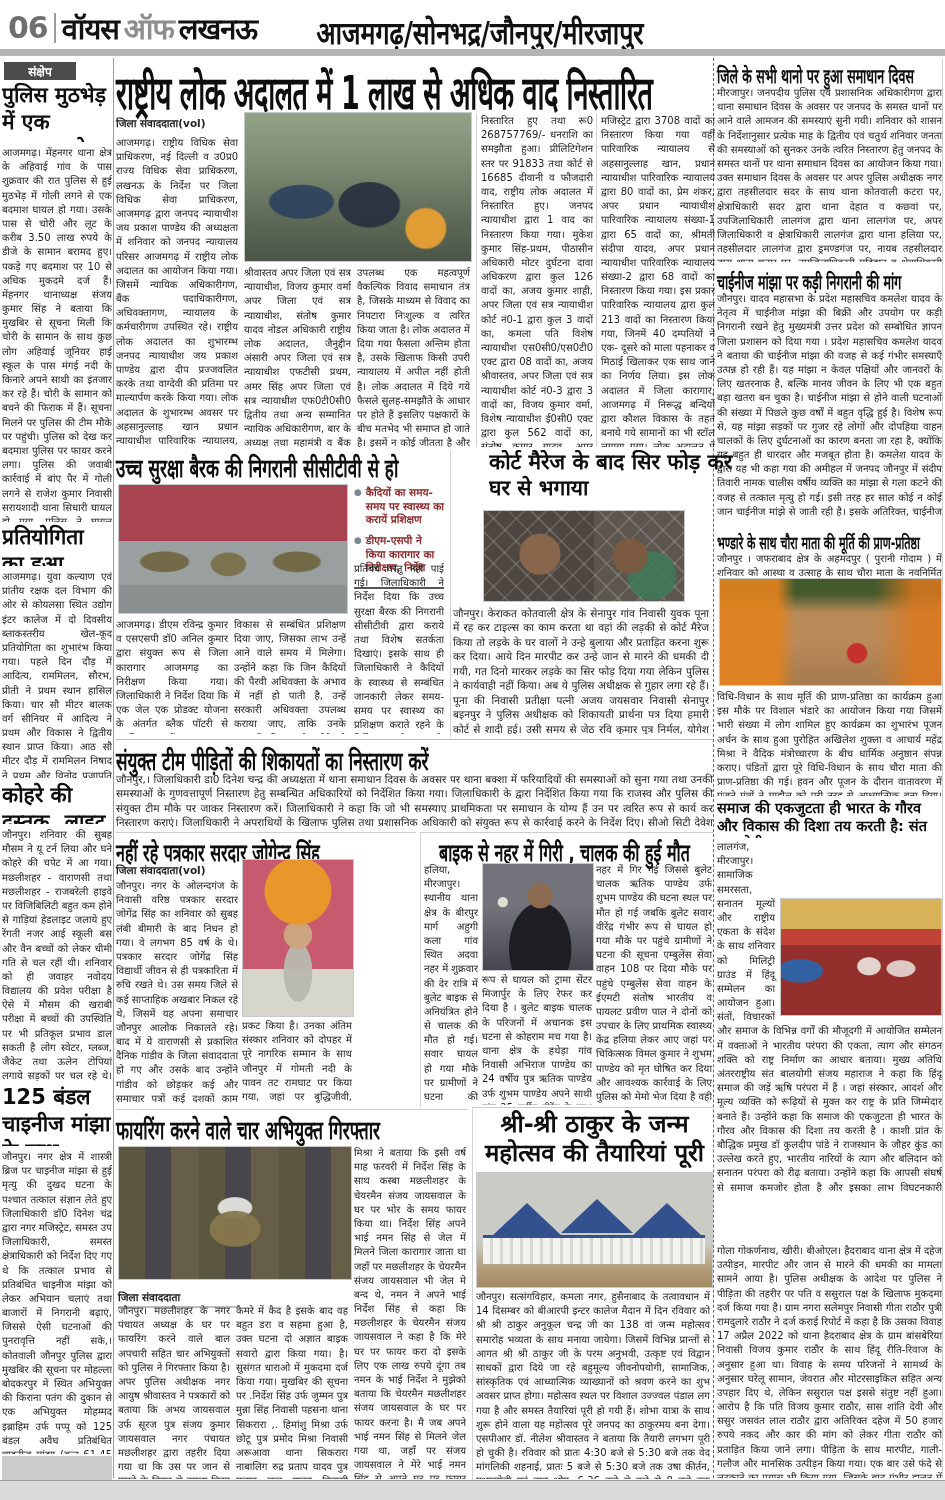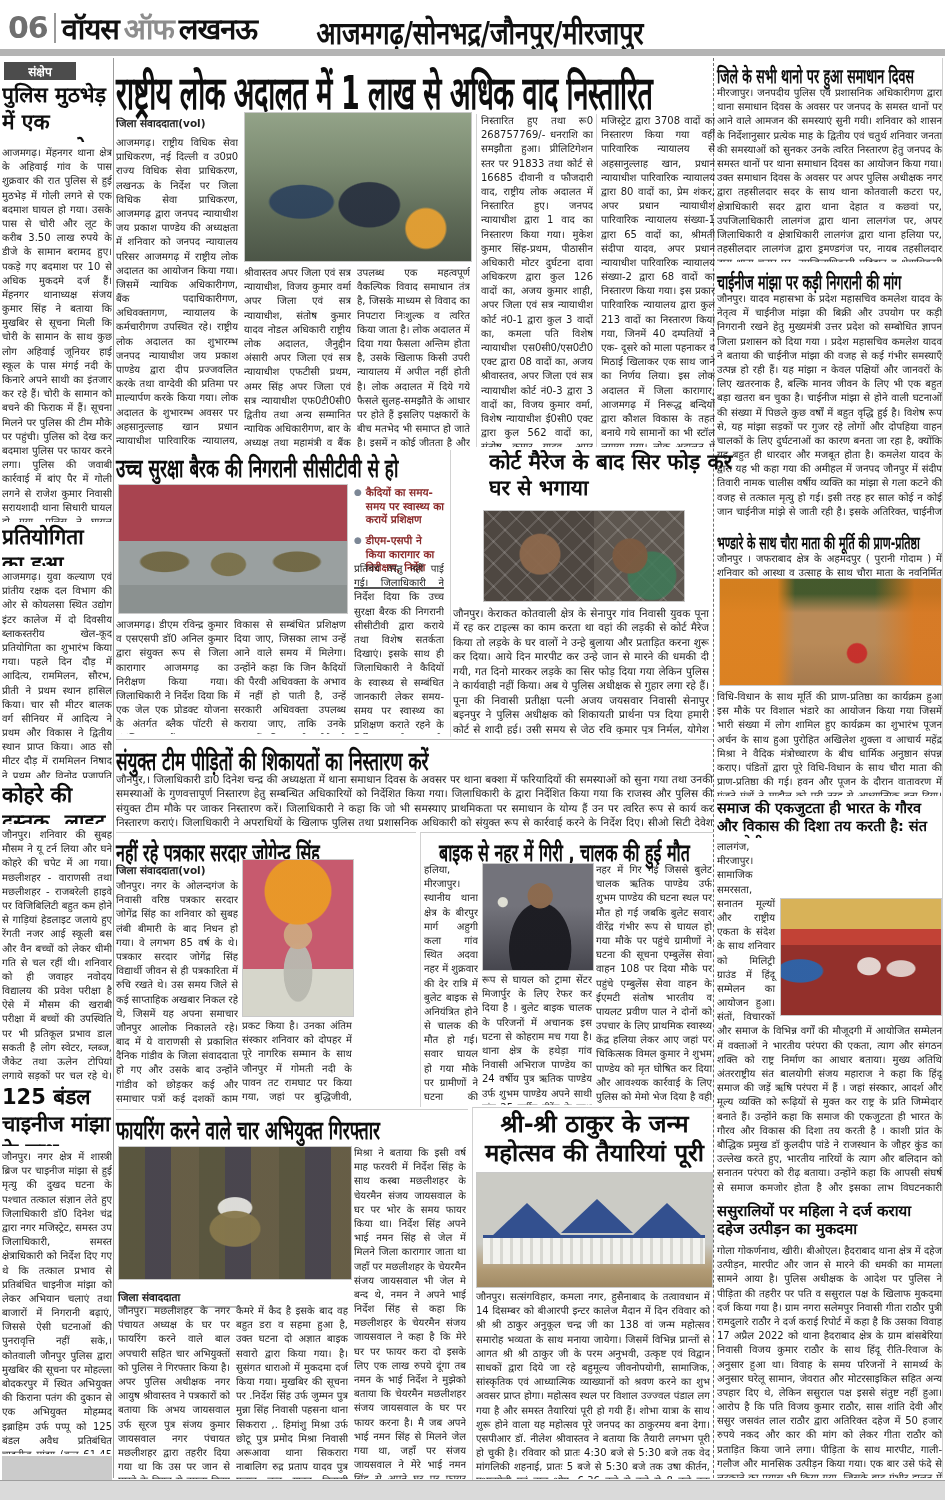--- a/index.html
+++ b/index.html
@@ -218,18 +218,17 @@
     <div class="ph ph8" style="left:2px;top:520px;width:221px;height:106px;"></div>
     <div class="abs bt" style="left:0;top:632px;width:225px;height:106px;">विधि-विधान के साथ मूर्ति की प्राण-प्रतिष्ठा का कार्यक्रम हुआ इस मौके पर विशाल भंडारे का आयोजन किया गया जिसमें भारी संख्या में लोग शामिल हुए कार्यक्रम का शुभारंभ पूजन अर्चन के साथ हुआ पुरोहित अखिलेश शुक्ला व आचार्य महेंद्र मिश्रा ने वैदिक मंत्रोच्चारण के बीच धार्मिक अनुष्ठान संपन्न कराए। पंडितों द्वारा पूरे विधि-विधान के साथ चौरा माता की प्राण-प्रतिष्ठा की गई। हवन और पूजन के दौरान वातावरण में गूंजते मंत्रों ने माहौल को पूरी तरह से आध्यात्मिक बना दिया। ग्रामीणों ने माता के जयकारे लगाए। रिंकू पंडित, प्रवीण शुक्ला, सरूप शुक्ला, आनंद शुक्ला, राजकुमार यादव, मिठाई लाल मौर्या, अरविंद मिश्रा, धीरज शुक्ला, विक्रम यादव आदि मौजूद रहे ।</div>
 
     <div class="hl-multi" style="position:absolute;left:0;top:742px;width:225px;font-size:14.5px;height:38px;overflow:hidden;">समाज की एकजुटता ही भारत के गौरव और विकास की दिशा तय करती है: संत बालयोगी</div>
     <div class="abs bt" style="left:0;top:782px;width:225px;height:356px;">
       <div class="ph ph9" style="position:relative;float:right;left:0;top:0;width:160px;height:116px;margin:58px 0 4px 5px;"></div>
       <span>लालगंज, मीरजापुर। सामाजिक समरसता, सनातन मूल्यों और राष्ट्रीय एकता के संदेश के साथ शनिवार को मिलिट्री ग्राउंड में हिंदू सम्मेलन का आयोजन हुआ। संतों, विचारकों और समाज के विभिन्न वर्गों की मौजूदगी में आयोजित सम्मेलन में वक्ताओं ने भारतीय परंपरा की एकता, त्याग और संगठन शक्ति को राष्ट्र निर्माण का आधार बताया। मुख्य अतिथि अंतरराष्ट्रीय संत बालयोगी संजय महाराज ने कहा कि हिंदू समाज की जड़ें ऋषि परंपरा में हैं । जहां संस्कार, आदर्श और मूल्य व्यक्ति को रूढ़ियों से मुक्त कर राष्ट्र के प्रति जिम्मेदार बनाते हैं। उन्होंने कहा कि समाज की एकजुटता ही</span>
       <span>भारत के गौरव और विकास की दिशा तय करती है । काशी प्रांत के बौद्धिक प्रमुख डॉ कुलदीप पांडे ने राजस्थान के जौहर कुंड का उल्लेख करते हुए, भारतीय नारियों के त्याग और बलिदान को सनातन परंपरा को रीढ़ बताया। उन्होंने कहा कि आपसी संघर्ष से समाज कमजोर होता है और इसका लाभ विघटनकारी शक्तियां उठाती हैं। संगठन और एकता ही सनातन संस्कृति की आत्मा है। रामचरितमानस का उदाहरण देते हुए उन्होंने कहा कि यह ग्रंथ पारिवारिक मर्यादा, सामाजिक दायित्व और समरसता का वैज्ञानिक दृष्टिकोण प्रस्तुत करता है। विशिष्ट अतिथि स्नेहा श्रीवास्तव ने कहा कि भारतीय नारी ने ही राम, कृष्ण और शिवाजी जैसी परंपराओं को जीवंत रखा। त्याग, समर्पण और दूरदृष्टि के बल पर नारी शक्ति परिवार से लेकर राष्ट्र तक संस्कृति का ध्वज उठाए हुए है। कार्यक्रम की अध्यक्षता कृष्ण गोपाल मौर्य ने की जबकि संचालन हरिओम मौर्य ने किया। सम्मेलन में संघ चालक दीनदयाल, खंड कार्यवाह अभिषेक, आनंद, सह-जिला कार्यवाह नीरज, संतोष सिंह, अनु मिश्रा, संतोष दुबे, रामबली, अमरीश, सत्येंद्र तिवारी, शिवम, शुभम केसरी, दिलीप केसरी, मनोज केसरी, पन्नालाल पटेल, रमा पांडे, पप्पू यादव, फौजदार कोल सहित बड़ी संख्या में लोग मौजूद रहे।</span>
     </div>
 
-    <div class="hl-multi" style="position:absolute;left:0;top:1144px;width:225px;font-size:15px;height:38px;overflow:hidden;">ससुरालियों पर महिला ने दर्ज कराया दहेज उत्पीड़न का मुकदमा</div>
     <div class="abs bt" style="left:0;top:1186px;width:225px;height:234px;">गोला गोकर्णनाथ, खीरी। बीओएल। हैदराबाद थाना क्षेत्र में दहेज उत्पीड़न, मारपीट और जान से मारने की धमकी का मामला सामने आया है। पुलिस अधीक्षक के आदेश पर पुलिस ने पीड़िता की तहरीर पर पति व ससुराल पक्ष के खिलाफ मुकदमा दर्ज किया गया है। ग्राम नगरा सलेमपुर निवासी गीता राठौर पुत्री रामदुलारे राठौर ने दर्ज कराई रिपोर्ट में कहा है कि उसका विवाह 17 अप्रैल 2022 को थाना हैदराबाद क्षेत्र के ग्राम बांसबेरिया निवासी विजय कुमार राठौर के साथ हिंदू रीति-रिवाज के अनुसार हुआ था। विवाह के समय परिजनों ने सामर्थ्य के अनुसार घरेलू सामान, जेवरात और मोटरसाइकिल सहित अन्य उपहार दिए थे, लेकिन ससुराल पक्ष इससे संतुष्ट नहीं हुआ। आरोप है कि पति विजय कुमार राठौर, सास शांति देवी और ससुर जसवंत लाल राठौर द्वारा अतिरिक्त दहेज में 50 हजार रुपये नकद और कार की मांग को लेकर गीता राठौर को प्रताड़ित किया जाने लगा। पीड़िता के साथ मारपीट, गाली-गलौज और मानसिक उत्पीड़न किया गया। एक बार उसे फंदे से लटकाने का प्रयास भी किया गया, जिसके बाद गंभीर हालत में मायके छोड़ दिया गया था। गीता राठौर के अनुसार 28 मई 2024 को एक बार फिर उसके साथ मारपीट की गई, जिससे वह गंभीर रूप से घायल हो गई। इलाज के दौरान भी ससुराल पक्ष ने कोई सुध नहीं ली और लगातार जान से मारने की धमकी दी जाती रही। इस मामले में पूर्व में भी पुलिस को शिकायत दी गई थी, लेकिन कार्रवाई न होने पर पीड़िता ने पुलिस अधीक्षक से गुहार लगाई। एसपी के निर्देश पर हैदराबाद थाना पुलिस ने मामले में संबंधित धाराओं में मुकदमा दर्ज कर जांच शुरू कर दी है।</div>
   </div>
 
   <div class="abs footerbar" style="left:0;top:1480px;width:945px;height:20px;"></div>
 </div>
 
 </body></html>

